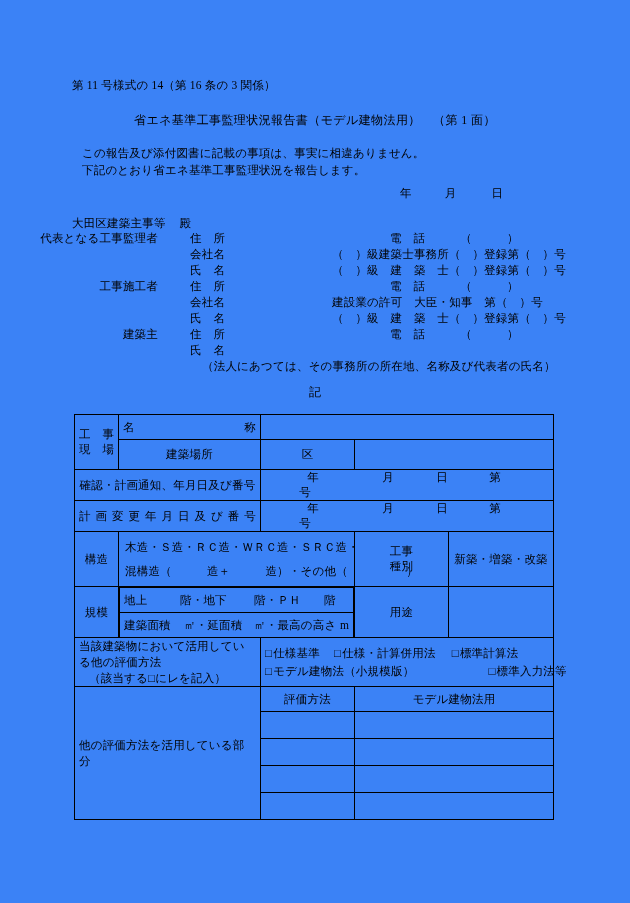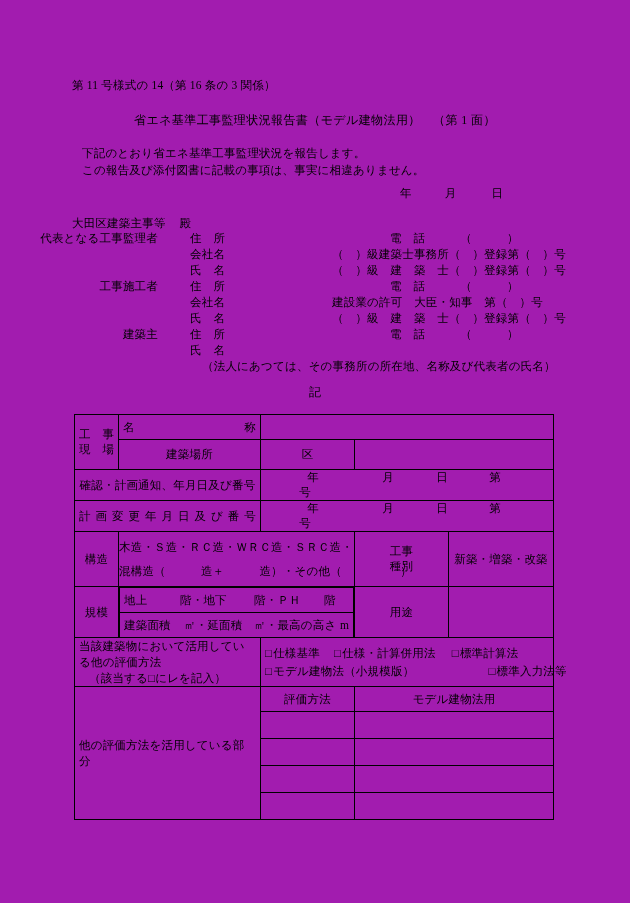--- a/index.html
+++ b/index.html
@@ -12,21 +12,21 @@
     height: 903px;
     position: relative;
     font-family: "Liberation Serif", "DejaVu Serif", serif;
     color: #000000;
     font-size: 11px;
     overflow: hidden;
   }
   .page {
     position: absolute;
     inset: 0;
-    background: #a21caf;
+    background: #3b82f6;
   }
 
   
   .form-no {
     position: absolute;
     left: 72px;
     top: 78px;
     font-size: 11.5px;
     letter-spacing: 0.2px;
     white-space: nowrap;
@@ -215,22 +215,22 @@
 </head>
 <body>
 
 <div class="page">
 
   <div class="form-no">第 11 号様式の 14（第 16 条の 3 関係）</div>
 
   <div class="doc-title">省エネ基準工事監理状況報告書（モデル建物法用）　（第 1 面）</div>
 
   <div class="intro">
+    <div>この報告及び添付図書に記載の事項は、事実に相違ありません。</div>
     <div>下記のとおり省エネ基準工事監理状況を報告します。</div>
-    <div>この報告及び添付図書に記載の事項は、事実に相違ありません。</div>
   </div>
 
   <div class="date-line">
     <span>年</span>
     <span class="gap-m">月</span>
     <span class="gap-d">日</span>
   </div>
 
   <div class="addressee">
     <span>大田区建築主事等</span><span class="suffix">殿</span>
@@ -316,21 +316,21 @@
 
     <tr>
       <td class="h25 ctr nowrap" colspan="2"><span class="spread2">計画変更年月日及び番号</span></td>
       <td class="h25 date-cells" colspan="3">
         <span class="dc dc-y">年</span><span class="dc dc-m">月</span><span class="dc dc-d">日</span><span class="dc dc-n">第</span><span class="dc dc-g">号</span>
       </td>
     </tr>
 
     <tr>
       <td class="ctr">構造</td>
-      <td colspan="2" style="padding:3px 0;">
+      <td colspan="2" style="padding:3px 6px;">
         <div class="struct-line1">木造・Ｓ造・ＲＣ造・ＷＲＣ造・ＳＲＣ造・</div>
         <div class="struct-line2">混構造（　　　造＋　　　造）・その他（　　　　　）</div>
       </td>
       <td class="ctr" style="width:40px;">
         <div>工事</div>
         <div>種別</div>
       </td>
       <td class="ctr nowrap">新築・増築・改築</td>
     </tr>
 

